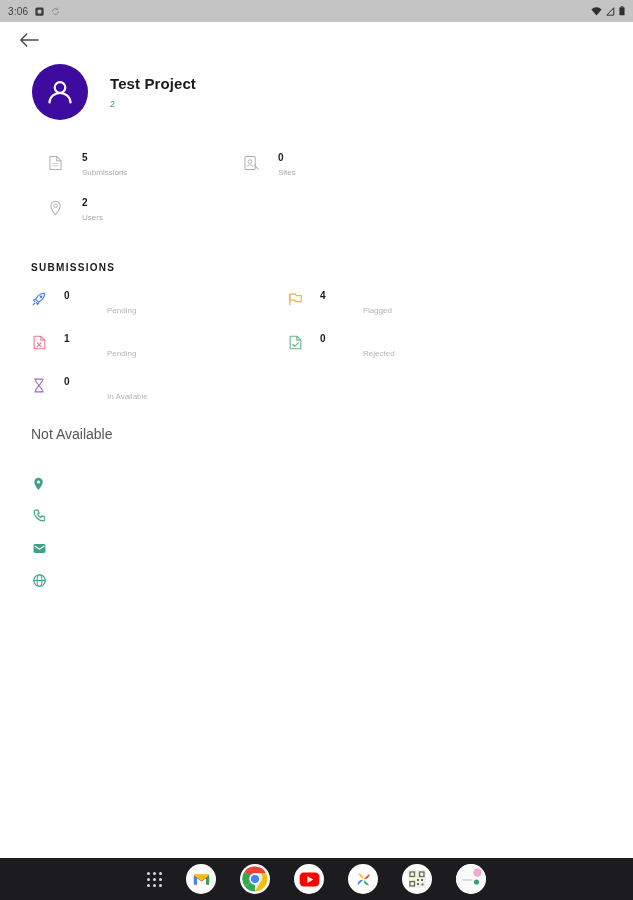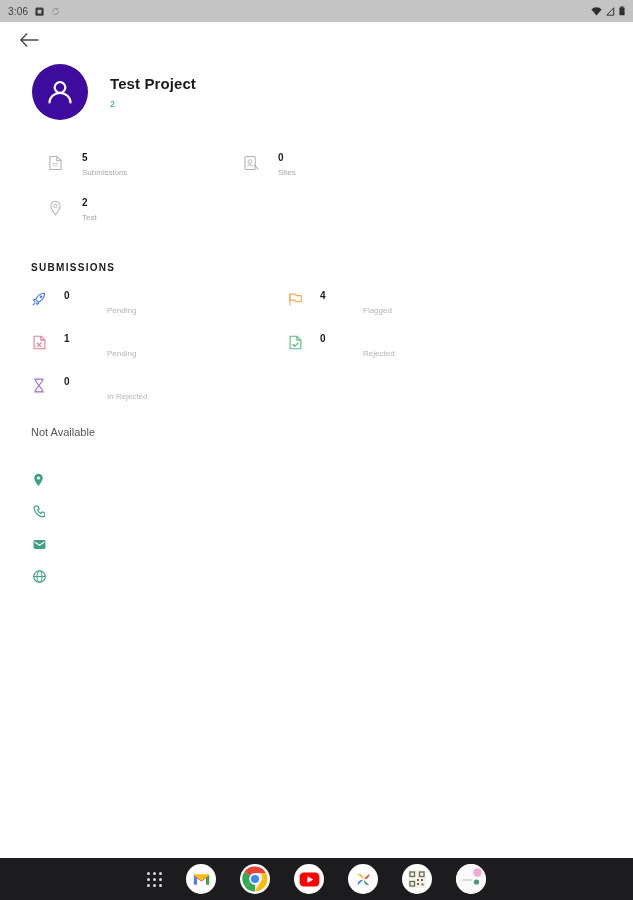--- a/index.html
+++ b/index.html
@@ -65,21 +65,21 @@
   .sub-ic { width:20px; flex:none; display:flex; justify-content:center; padding-top:2px; }
   .sub-txt { margin-left:15px; }
   .sub-val { font-size:10px; font-weight:bold; color:#1b1b1b; line-height:1.1; }
   .sub-lbl { font-size:8px; color:#b4b4b4; margin-top:5px;padding-left:43px; }
 
   
   .desc-head {
     margin:34px 0 0 31px;
     font-size:10px; font-weight:bold; color:#1b1b1b; letter-spacing:1.3px;
   }
-  .desc-body { margin:16px 0 0 31px; font-size:11px; color:#555; }
+  .desc-body { margin:16px 0 0 31px; font-size:14px; color:#555; }
 
   
   .contacts { margin-top:26px; padding-left:33px; }
   .contact-item {
     height:32px; display:flex; align-items:center; cursor:pointer;
   }
   .contact-ic { width:16px; display:flex; justify-content:flex-start; }
 
   
   .dock {
@@ -183,21 +183,21 @@
 
       <div class="stat-cell">
         <div class="stat-ic">
           <svg width="13" height="16" viewBox="0 0 14 17">
             <path d="M7 1.2 a5 5 0 0 1 5 5 c0 3.8-5 9.6-5 9.6 s-5-5.8-5-9.6 a5 5 0 0 1 5-5 z" fill="none" stroke="#b0b0b0" stroke-width="1.1"></path>
             <circle cx="7" cy="6.2" r="1.9" fill="none" stroke="#b0b0b0" stroke-width="1"></circle>
           </svg>
         </div>
         <div class="stat-txt">
           <div class="stat-val">2</div>
-          <div class="stat-lbl">Test</div>
+          <div class="stat-lbl">Users</div>
         </div>
       </div>
       <div class="stat-cell"></div>
     </div>
   </div>
 
   <div class="sec-head">SUBMISSIONS</div>
 
   <div class="subs">
     <div class="sub-row">
@@ -266,21 +266,21 @@
 
       <div class="sub-cell">
         <div class="sub-ic">
           <svg width="12" height="15" viewBox="0 0 13 16">
             <path d="M2 1 h9 M2 15 h9" stroke="#9b6fc4" stroke-width="1.3" stroke-linecap="round"></path>
             <path d="M3 1 v2.6 L6.5 8 L3 12.4 V15 M10 1 v2.6 L6.5 8 L10 12.4 V15" fill="none" stroke="#9b6fc4" stroke-width="1.2" stroke-linejoin="round"></path>
           </svg>
         </div>
         <div class="sub-txt">
           <div class="sub-val">0</div>
-          <div class="sub-lbl">In Rejected</div>
+          <div class="sub-lbl">In Available</div>
         </div>
       </div>
       <div class="sub-cell"></div>
     </div>
   </div>
 
   <div class="desc-body">Not Available</div>
 
   <div class="contacts">
     <div class="contact-item">

